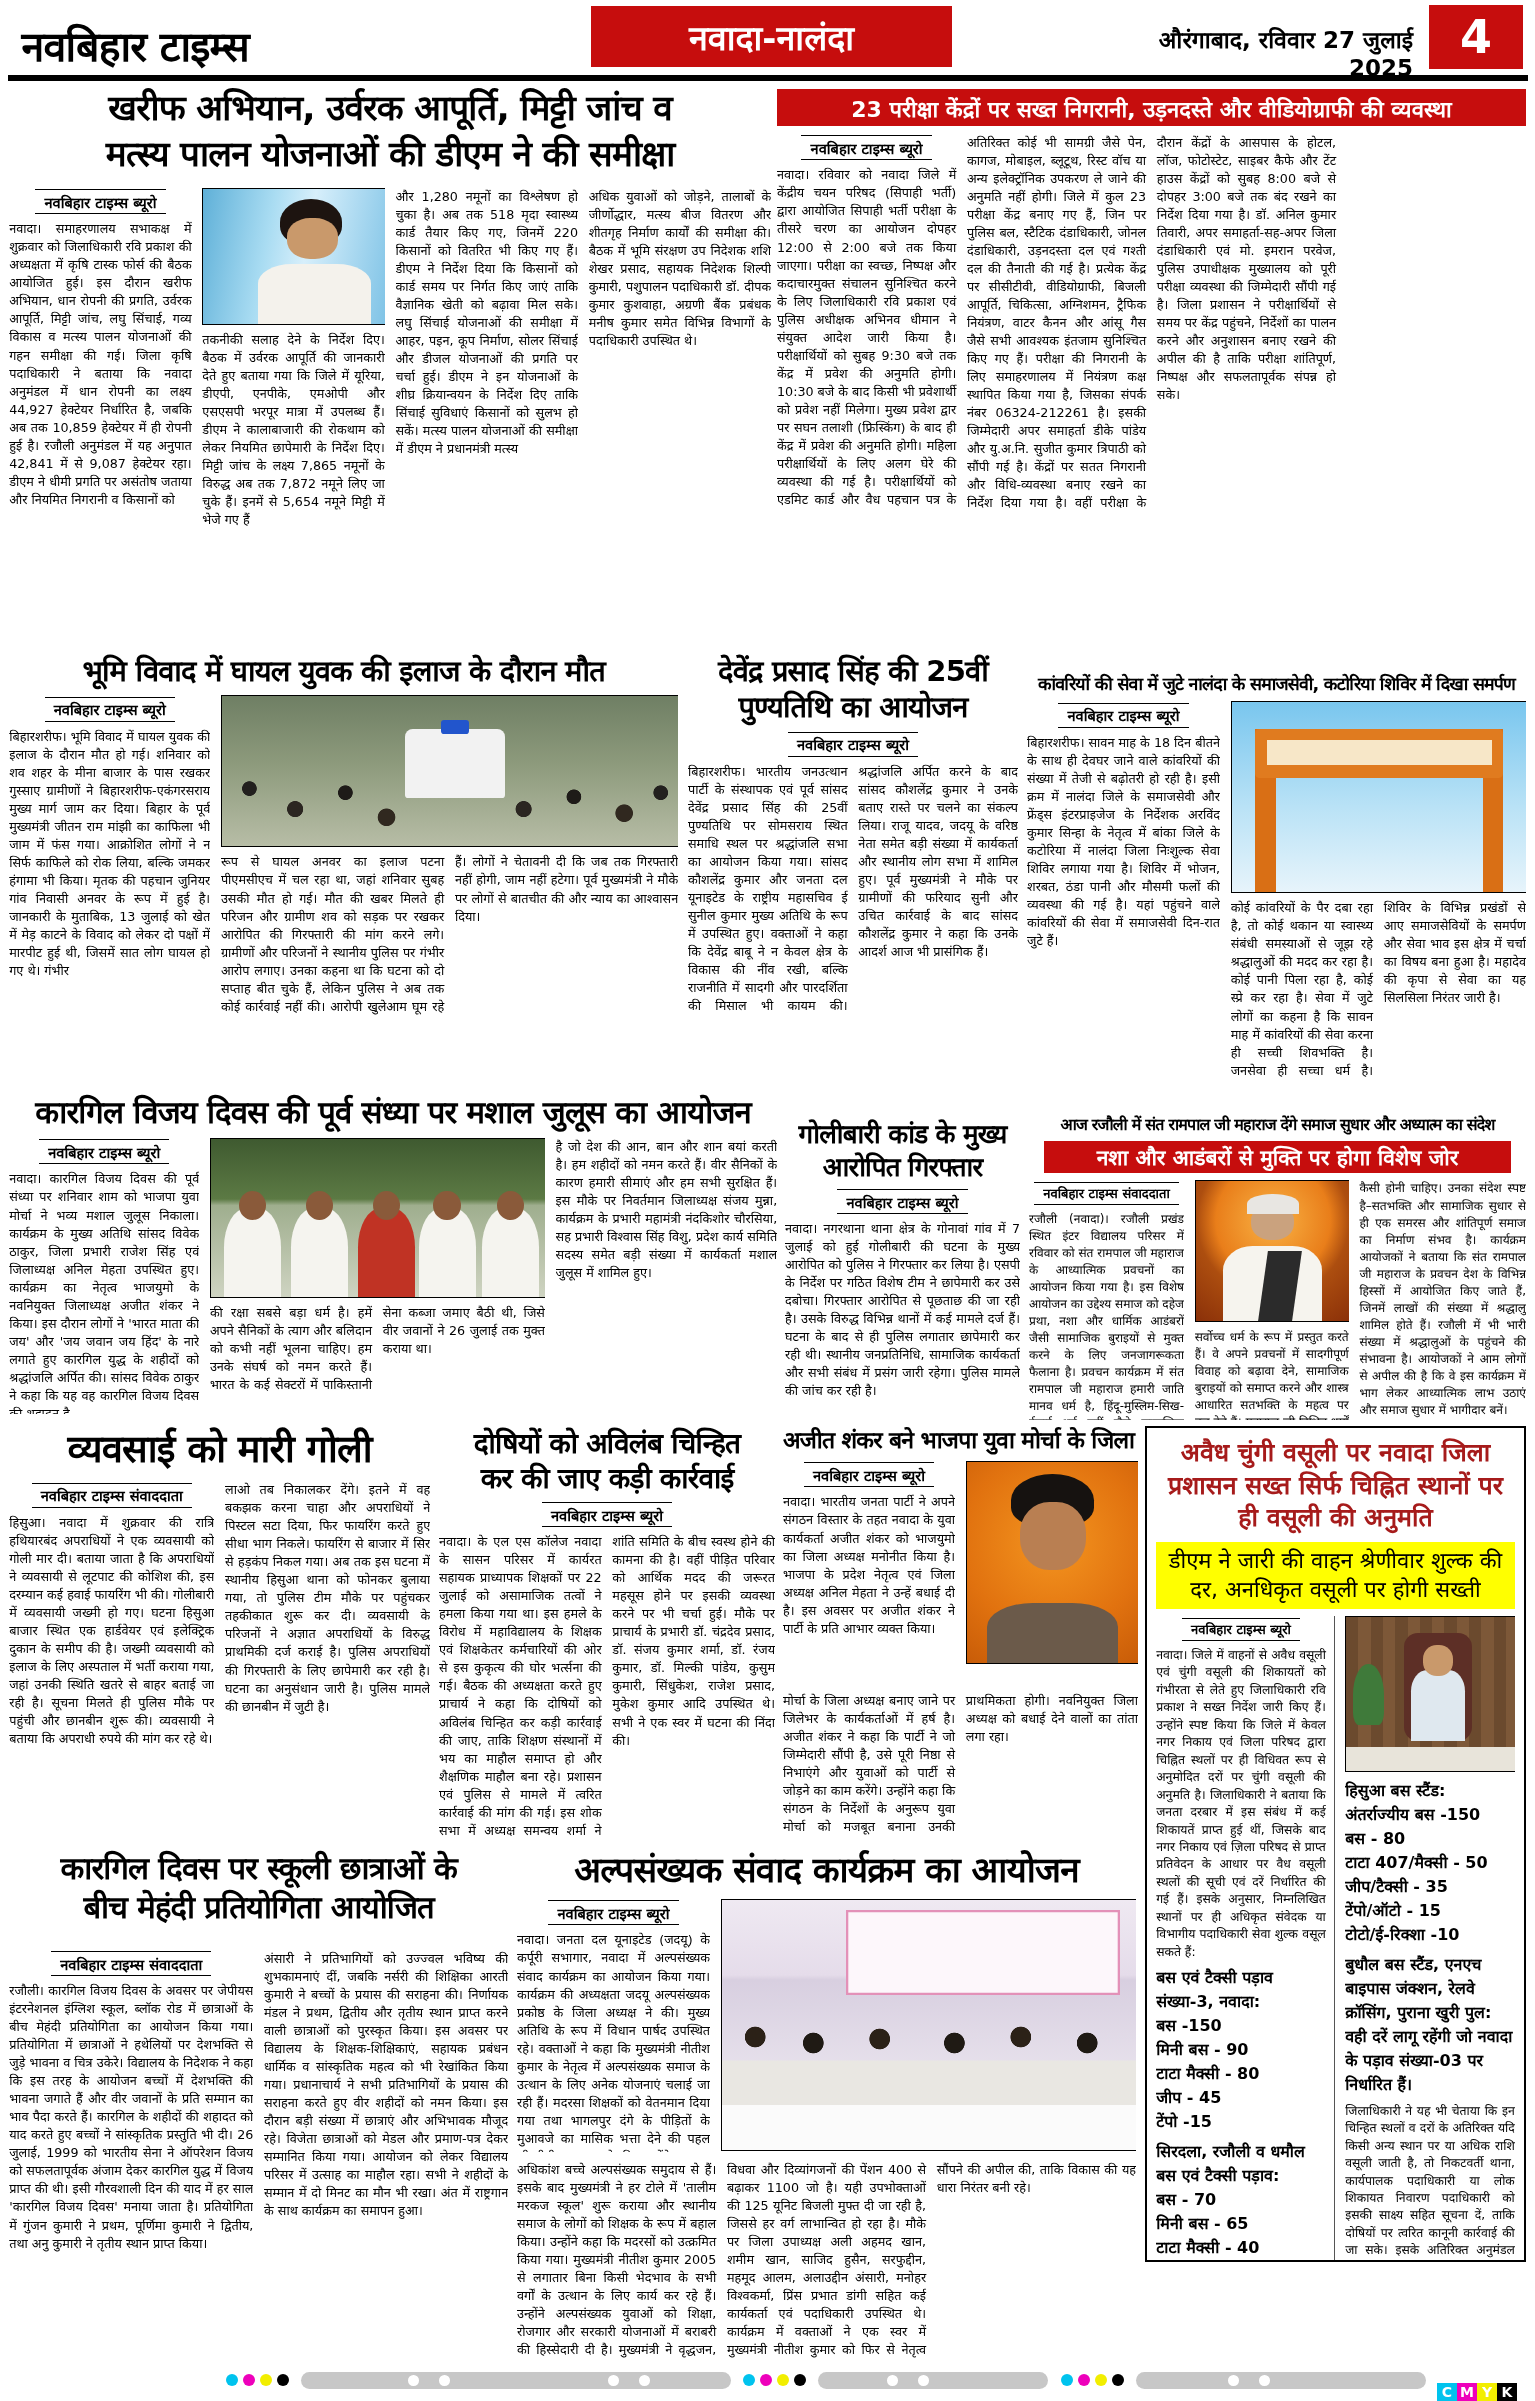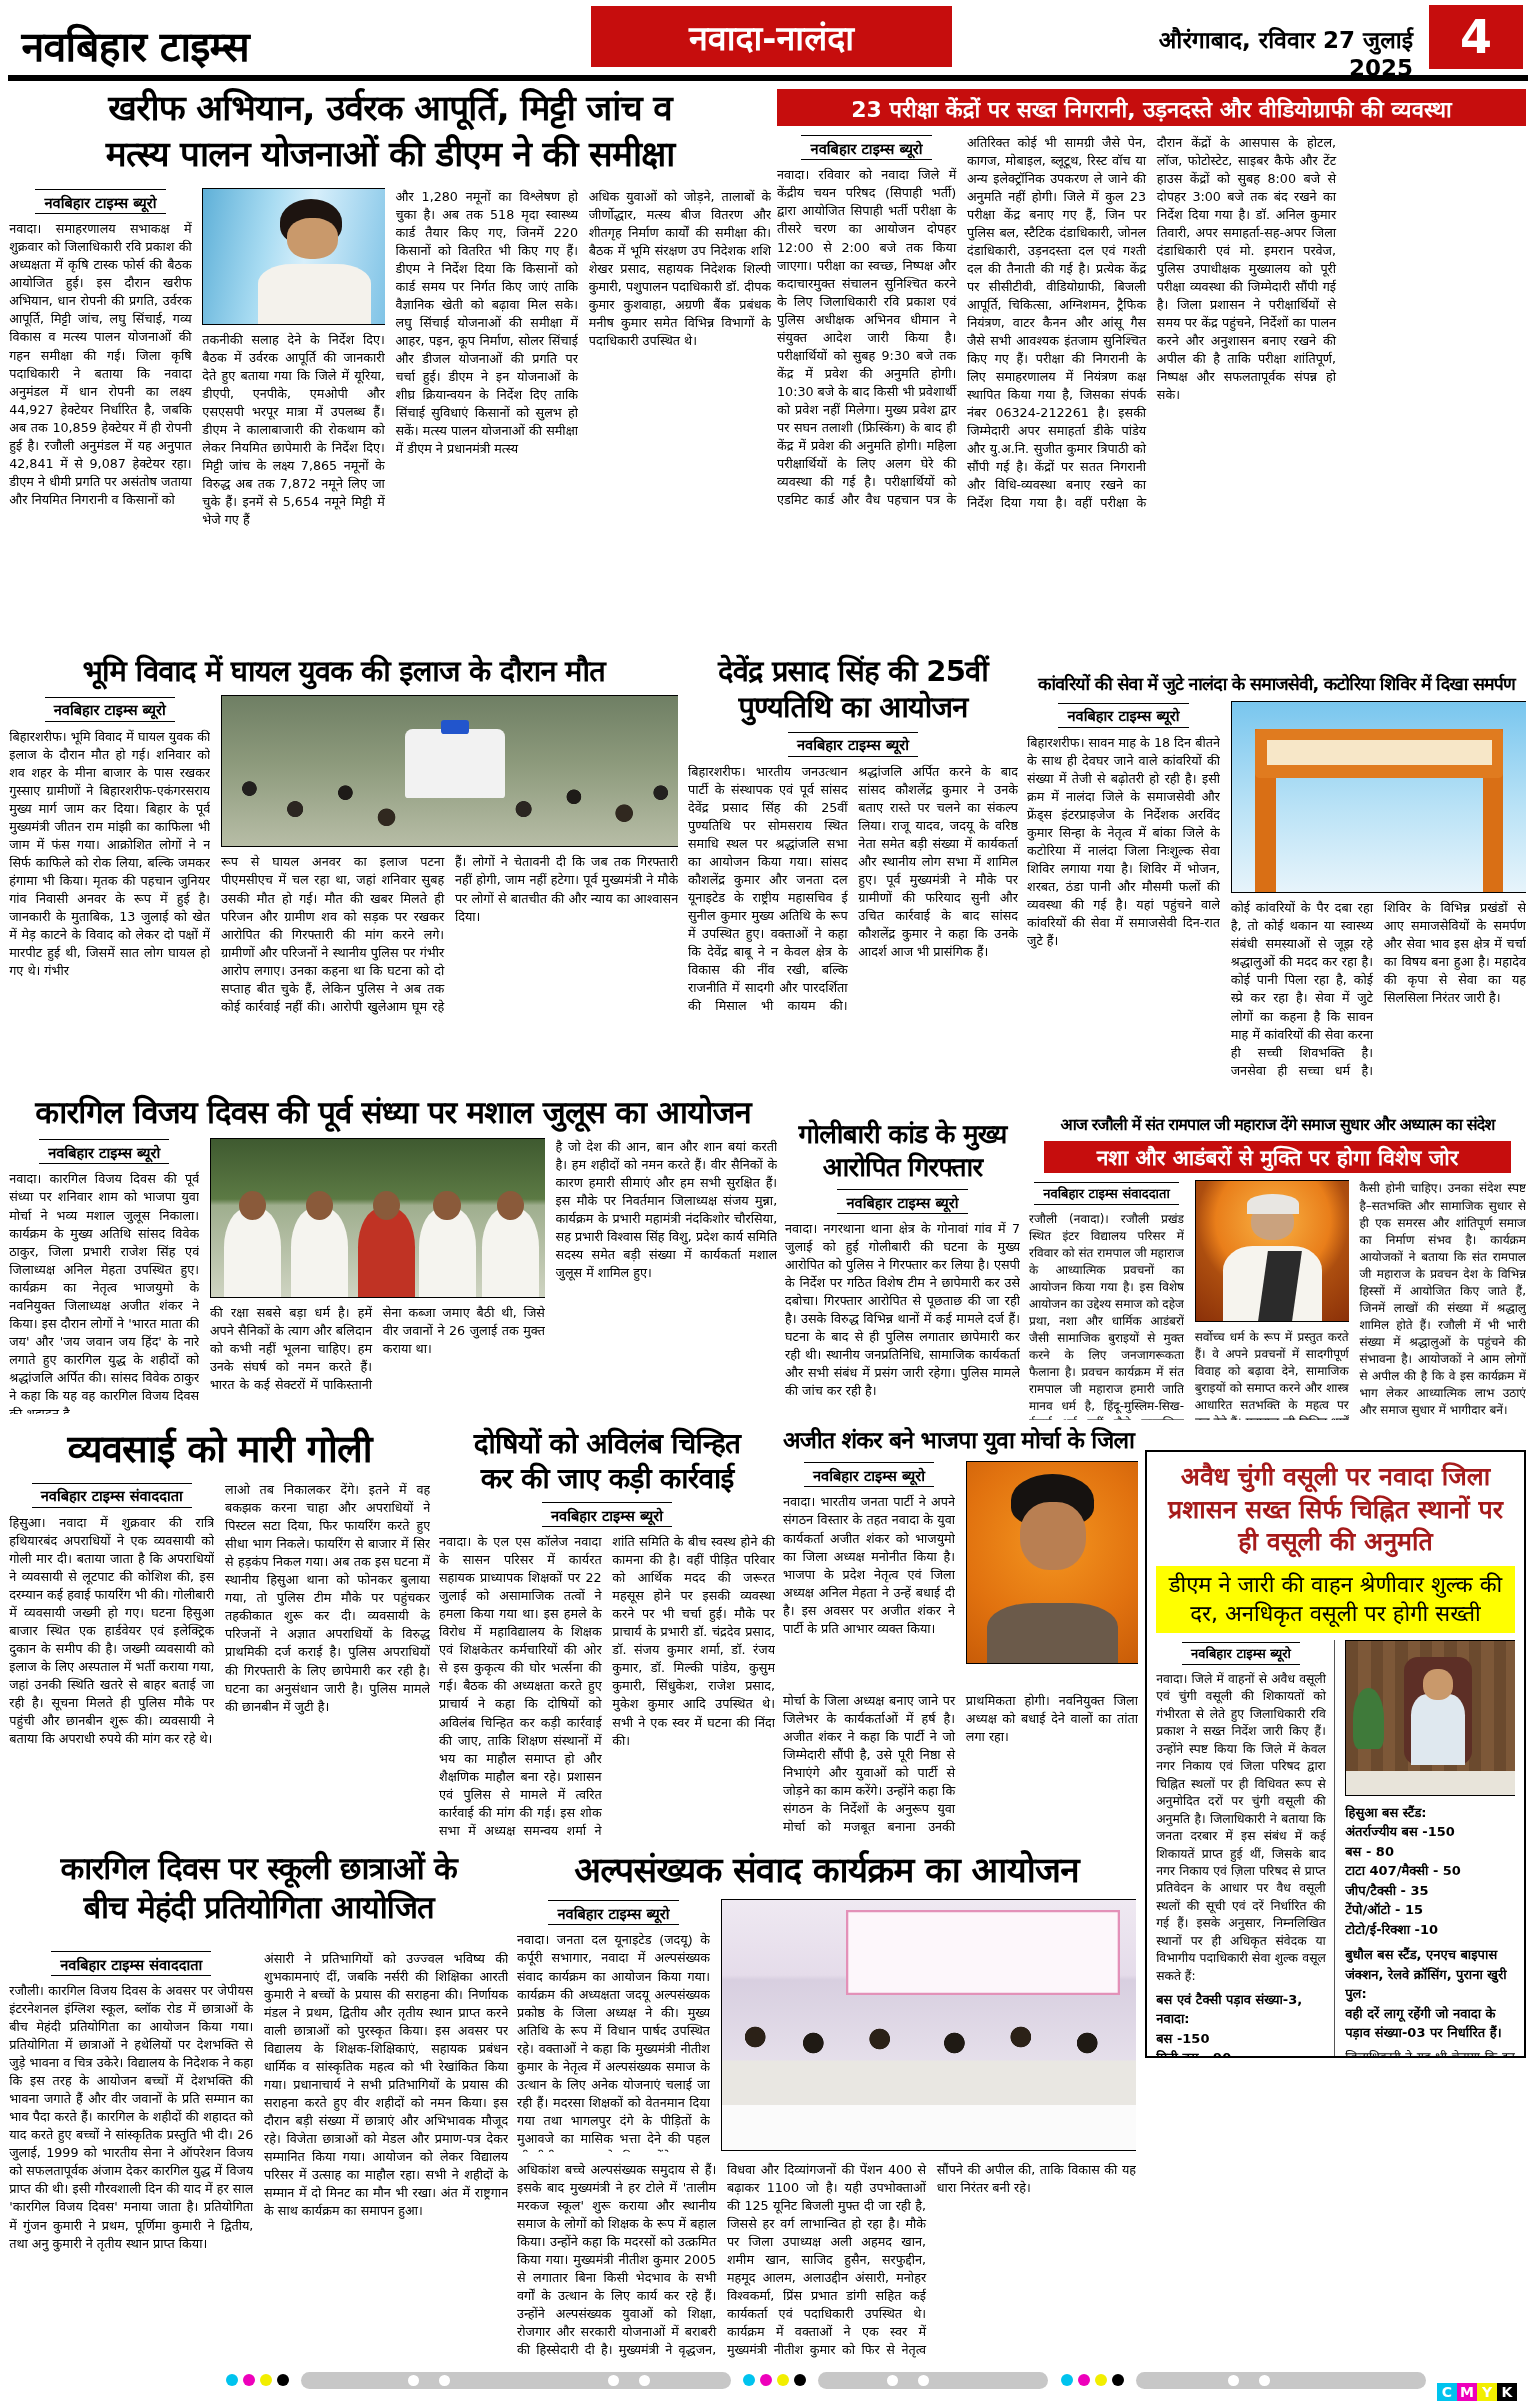--- a/index.html
+++ b/index.html
@@ -79,21 +79,21 @@
   .ph-desk .chair{position:absolute;left:34%;top:10%;width:40%;height:70%;background:#5d2f26;border-radius:14px;}
   .ph-desk .shirtD{position:absolute;left:38%;top:34%;width:32%;height:46%;background:#dfe8ef;border-radius:30% 30% 0 0;}
   .ph-desk .faceD{position:absolute;left:45%;top:18%;width:18%;height:20%;background:#c9996b;border-radius:45%;}
   .ph-desk .plant{position:absolute;left:4%;top:30%;width:18%;height:40%;background:#3f7a3a;border-radius:50% 50% 20% 20%;}
   .ph-desk .papers{position:absolute;left:0;bottom:0;width:100%;height:16%;background:#e8e4da;}
   
   .chungi-box{border:2.3px solid #000;padding:7.7px 9.2px;box-sizing:border-box;}
   .chungi-red{color:#a61b1b;font-size:25px;font-weight:bold;text-align:center;line-height:1.3;margin:1.5px 0 7.7px 0;}
   .chungi-yellow{background:#ffff00;font-size:22px;font-weight:normal;text-align:center;line-height:1.3;
                  padding:4.6px 3.1px;margin:0 0 7.7px 0;}
-  .rates{font-size:13px;line-height:1.5;white-space:pre-line;margin:0 0 6.1px 0;}
+  .rates{font-size:16px;line-height:1.5;white-space:pre-line;margin:0 0 6.1px 0;}
   .rates-hd{font-weight:bold;}
   
   .footer-strip{position:absolute;left:0;top:2369px;width:1535px;height:32px;}
   .gbar{position:absolute;top:3.1px;height:17px;background:#c7c7c7;border-radius:8.4px;}
   .gbar .wd{position:absolute;top:3.1px;width:10.7px;height:10.7px;border-radius:50%;background:#fff;}
   .regdots{position:absolute;top:4.6px;display:flex;gap:4.6px;}
   .regdots i{width:12.3px;height:12.3px;border-radius:50%;display:block;}
   .cmyk{position:absolute;left:1437px;top:14px;display:flex;}
   .cmyk span{width:20px;height:18.4px;display:flex;align-items:center;justify-content:center;
              font-size:14px;font-weight:bold;color:#fff;}
@@ -293,21 +293,21 @@
             <div class="faceA"></div>
             <div class="torsoA"></div>
         </div>
       </div>
     </div>
     <div style="column-count:2;column-gap:10.7px;height:146px;margin-top:7.7px;column-fill:auto;">
       <p class="bt">मोर्चा के जिला अध्यक्ष बनाए जाने पर जिलेभर के कार्यकर्ताओं में हर्ष है। अजीत शंकर ने कहा कि पार्टी ने जो जिम्मेदारी सौंपी है, उसे पूरी निष्ठा से निभाएंगे और युवाओं को पार्टी से जोड़ने का काम करेंगे। उन्होंने कहा कि संगठन के निर्देशों के अनुरूप युवा मोर्चा को मजबूत बनाना उनकी प्राथमिकता होगी। नवनियुक्त जिला अध्यक्ष को बधाई देने वालों का तांता लगा रहा।</p>
     </div>
   </section>
 
-  <section class="story chungi-box" style="left:1145px;top:1426px;width:381px;height:608px;margin-top:24px;">
+  <section class="story chungi-box" style="left:1145px;top:1426px;width:381px;height:836px;">
     <h1 class="chungi-red">अवैध चुंगी वसूली पर नवादा जिला प्रशासन सख्त सिर्फ चिह्नित स्थानों पर ही वसूली की अनुमति</h1>
     <div class="chungi-yellow">डीएम ने जारी की वाहन श्रेणीवार शुल्क की दर, अनधिकृत वसूली पर होगी सख्ती</div>
     <div class="colsflex" style="height:722px;">
       <div style="flex:1;overflow:hidden;border-right:0.8px solid #555;padding-right:7.7px;">
         <div class="byline" style="font-size:13px;">नवबिहार टाइम्स ब्यूरो</div>
         <p class="bt" style="font-size:12.3px;">नवादा। जिले में वाहनों से अवैध वसूली एवं चुंगी वसूली की शिकायतों को गंभीरता से लेते हुए जिलाधिकारी रवि प्रकाश ने सख्त निर्देश जारी किए हैं। उन्होंने स्पष्ट किया कि जिले में केवल नगर निकाय एवं जिला परिषद द्वारा चिह्नित स्थलों पर ही विधिवत रूप से अनुमोदित दरों पर चुंगी वसूली की अनुमति है। जिलाधिकारी ने बताया कि जनता दरबार में इस संबंध में कई शिकायतें प्राप्त हुई थीं, जिसके बाद नगर निकाय एवं ज़िला परिषद से प्राप्त प्रतिवेदन के आधार पर वैध वसूली स्थलों की सूची एवं दरें निर्धारित की गई हैं। इसके अनुसार, निम्नलिखित स्थानों पर ही अधिकृत संवेदक या विभागीय पदाधिकारी सेवा शुल्क वसूल सकते हैं:</p>
         <div class="rates rates-hd">बस एवं टैक्सी पड़ाव संख्या-3, नवादा:
 बस -150
 मिनी बस - 90
 टाटा मैक्सी - 80

